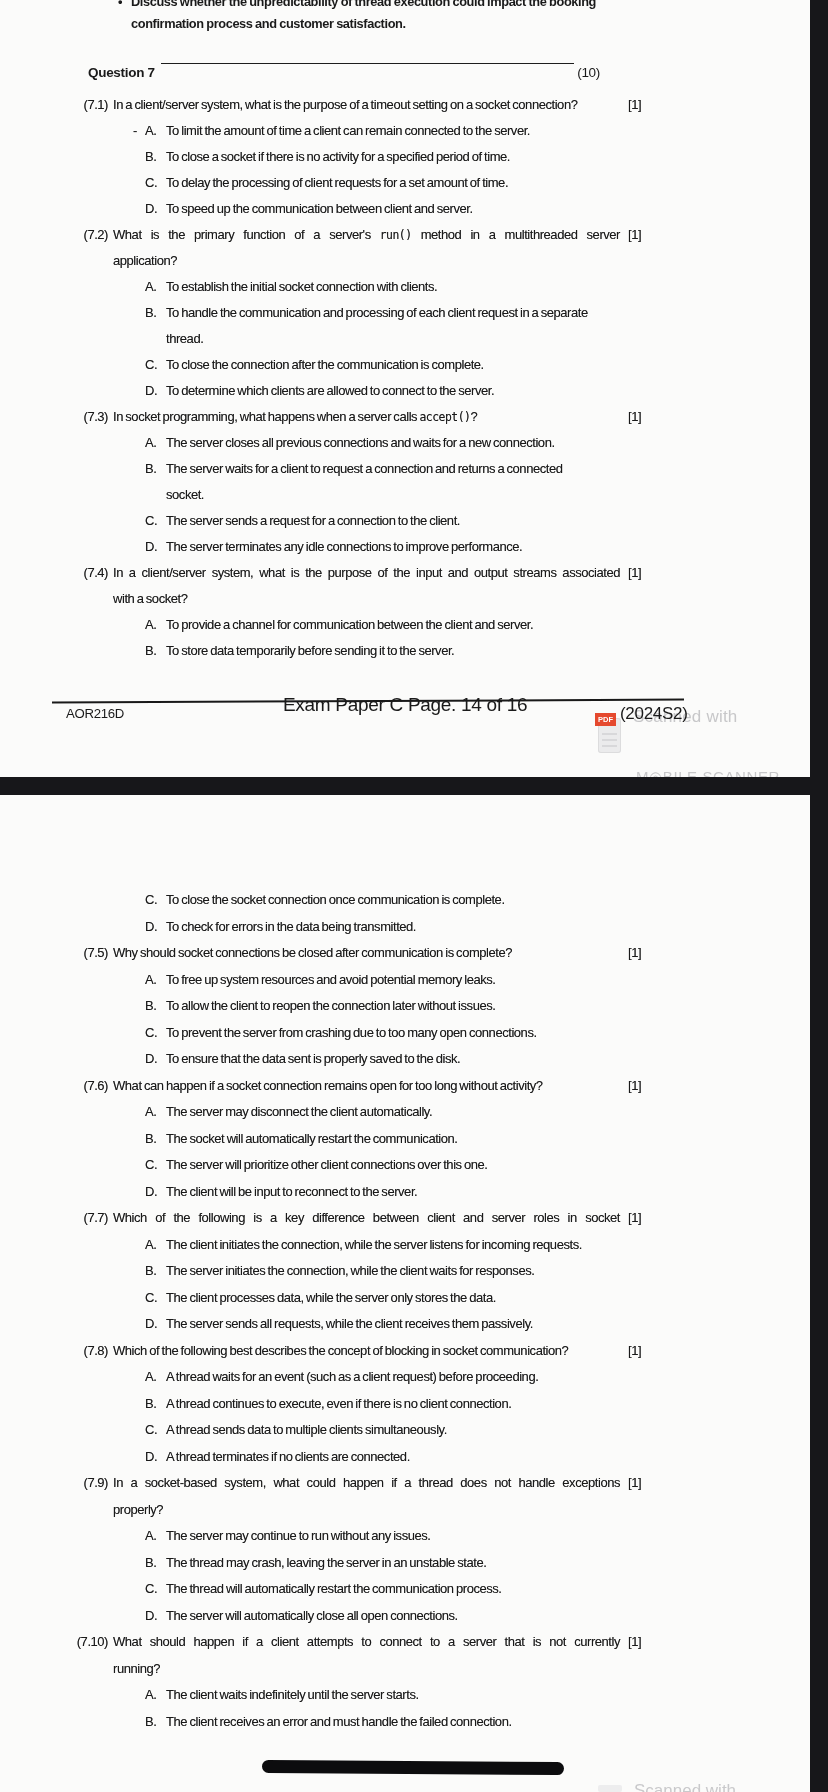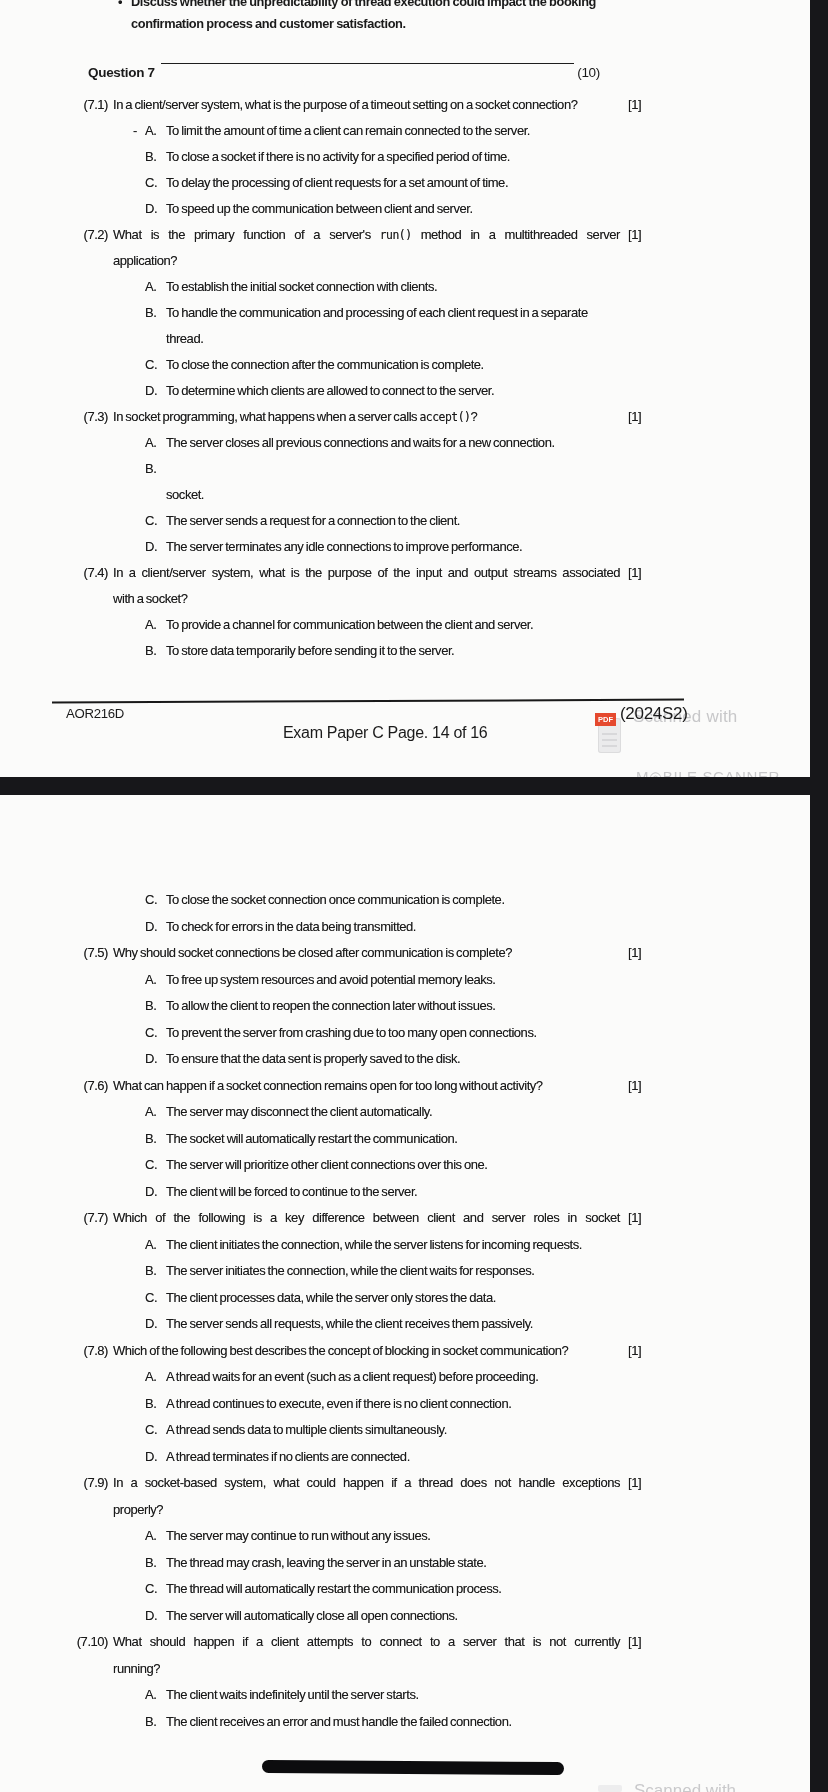--- a/index.html
+++ b/index.html
@@ -34,21 +34,21 @@
   .mk{position:absolute;left:628px;}
   .ol{position:absolute;left:145px;}
   .ot{position:absolute;left:166px;white-space:nowrap;}
   .pf{position:absolute;left:133px;}
   .code{font-family:"DejaVu Sans Mono",monospace;font-size:11.4px;letter-spacing:-0.5px;}
 
   
   .footer-rule{position:absolute;left:52px;top:700px;width:632px;border-top:2px solid #191919;
                transform:rotate(-0.25deg);}
   .f-left{position:absolute;left:66px;top:706px;font-size:13.2px;letter-spacing:-0.3px;}
-  .f-center{position:absolute;left:283px;top:724px;font-size:16px;letter-spacing:-0.3px;}
+  .f-center{position:absolute;left:283px;top:694px;font-size:19px;letter-spacing:-0.3px;}
   .f-right{position:absolute;left:620px;top:704px;font-size:17px;letter-spacing:-0.3px;}
 
   
   .wm{position:absolute;color:#c7c7c9;text-shadow:none;}
   .wm1{left:633px;top:707px;font-size:17px;letter-spacing:.2px;}
   .wm2{left:636px;top:736px;font-size:15px;letter-spacing:.6px;margin-top:32px;}
   .pdficon{position:absolute;left:596px;top:713px;width:27px;height:42px;}
   .pdfpage{position:absolute;left:2px;top:5px;width:23px;height:35px;background:#ebebec;
            border-radius:3px;box-shadow:inset 0 0 0 1px #dcdcdd;}
   .pdfpage:after{content:"";position:absolute;left:4px;right:4px;top:15px;height:15px;
@@ -141,20 +141,21 @@
         <span class="qn">(7.3)</span>
         <span class="qt"><span>In socket programming, what happens when a server calls </span><span class="code">accept()</span><span>?</span></span>
         <span class="mk">[1]</span>
       </div>
       <div class="r">
         <span class="ol">A.</span>
         <span class="ot">The server closes all previous connections and waits for a new connection.</span>
       </div>
       <div class="r">
         <span class="ol">B.</span>
+        <span class="ot">The server waits for a client to request a connection and returns a connected</span>
       </div>
       <div class="r">
         <span class="ot">socket.</span>
       </div>
       <div class="r">
         <span class="ol">C.</span>
         <span class="ot">The server sends a request for a connection to the client.</span>
       </div>
       <div class="r">
         <span class="ol">D.</span>
@@ -237,21 +238,21 @@
       <div class="r">
         <span class="ol">B.</span>
         <span class="ot">The socket will automatically restart the communication.</span>
       </div>
       <div class="r">
         <span class="ol">C.</span>
         <span class="ot">The server will prioritize other client connections over this one.</span>
       </div>
       <div class="r">
         <span class="ol">D.</span>
-        <span class="ot">The client will be forced to continue to the server.</span>
+        <span class="ot">The client will be input to reconnect to the server.</span>
       </div>
 
       <div class="r">
         <span class="qn">(7.7)</span>
         <span class="qt just">Which of the following is a key difference between client and server roles in socket</span>
         <span class="mk">[1]</span>
       </div>
       <div class="r">
         <span class="ol">A.</span>
         <span class="ot">The client initiates the connection, while the server listens for incoming requests.</span>

